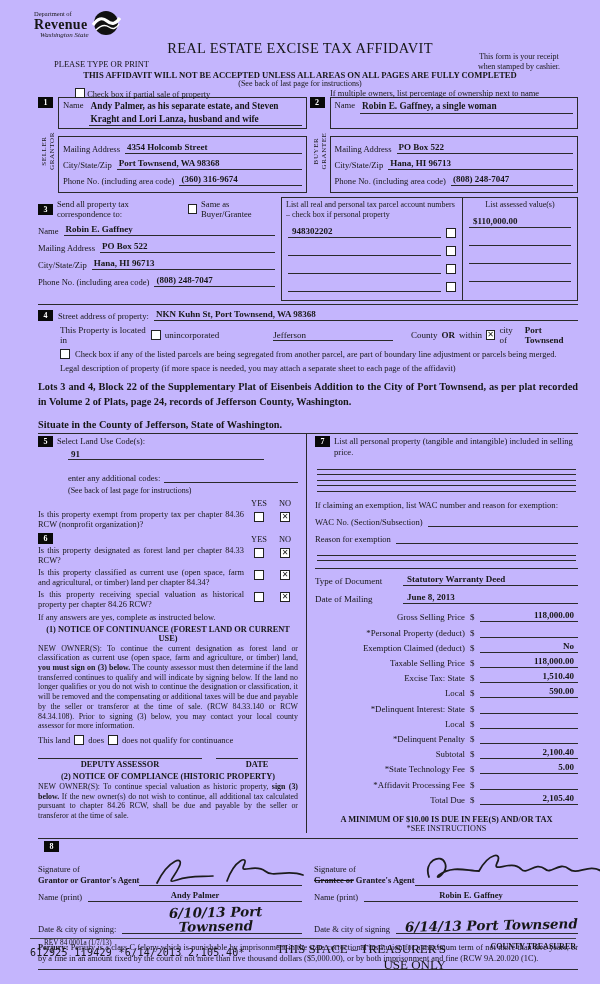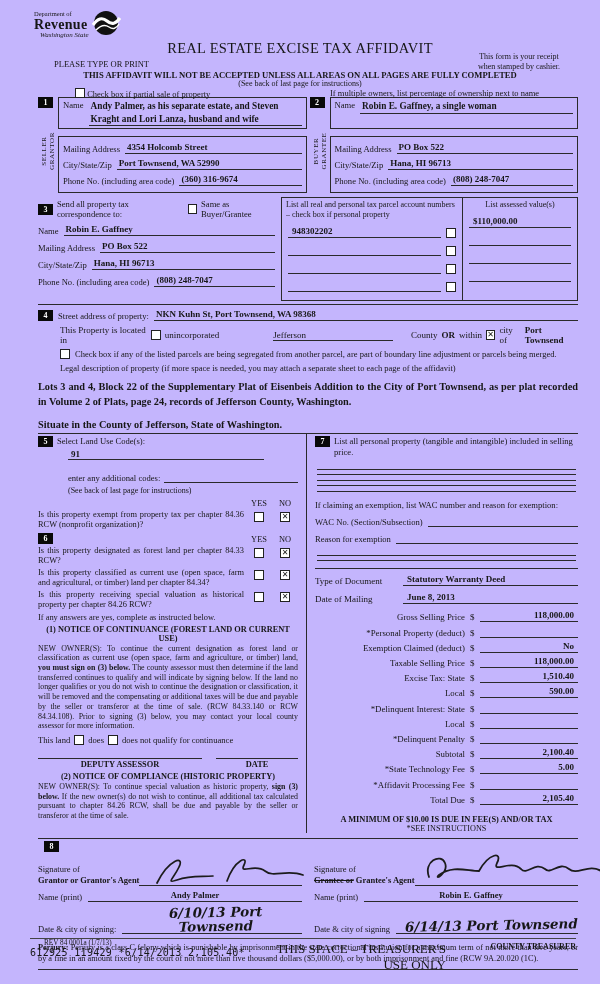--- a/index.html
+++ b/index.html
@@ -180,21 +180,21 @@
           <span class="plbl">Name</span>
           <span class="nameval">Andy Palmer, as his separate estate, and Steven Kraght and Lori Lanza, husband and wife</span>
         </div>
         <div class="pbox addrbox">
           <div class="frow">
             <span class="plbl">Mailing Address</span>
             <span class="pval">4354 Holcomb Street</span>
           </div>
           <div class="frow">
             <span class="plbl">City/State/Zip</span>
-            <span class="pval">Port Townsend, WA 52990</span>
+            <span class="pval">Port Townsend, WA 98368</span>
           </div>
           <div class="frow">
             <span class="plbl">Phone No. (including area code)</span>
             <span class="pval">(360) 316-9674</span>
           </div>
         </div>
       </div>
     </div>
     <div class="party">
       <div class="vstrip">

